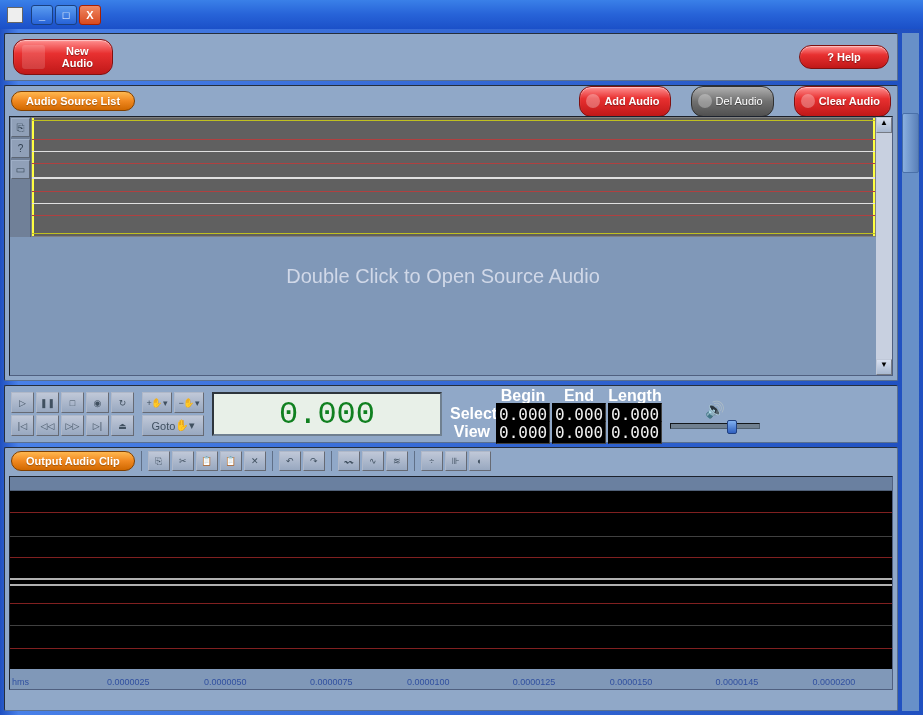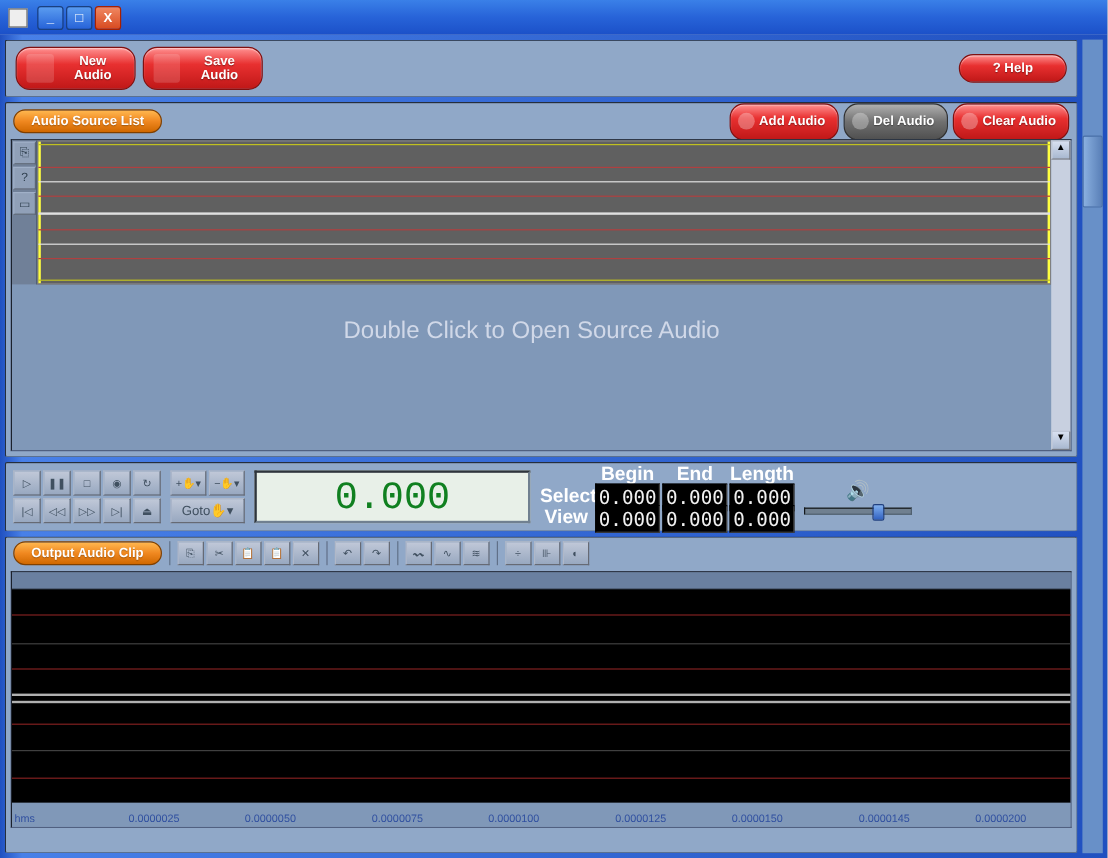--- a/index.html
+++ b/index.html
@@ -24,25 +24,25 @@
 
 .top-toolbar { height: 48px; display: flex; align-items: center; padding: 4px 8px; gap: 6px; }
 .red-btn { background: linear-gradient(to bottom, #ff9090 0%, #e83030 40%, #c01818 100%); border: 1px solid #801010; border-radius: 12px; color: #fff; font-size: 11px; font-weight: bold; display: flex; align-items: center; justify-content: center; cursor: pointer; text-shadow: 0 1px 1px rgba(0,0,0,0.4); box-shadow: inset 0 1px 1px rgba(255,255,255,0.5); }
 .big-red-btn { width: 100px; height: 36px; padding: 0 8px; gap: 6px; }
 .big-red-btn .icon-slot { width: 24px; height: 24px; background: rgba(255,255,255,0.15); border-radius: 3px; }
 .big-red-btn .lbl { text-align: center; line-height: 12px; }
 .help-btn { width: 90px; height: 24px; margin-left: auto; border-radius: 12px; }
 
 
 .source-section { display: flex; flex-direction: column; }
-.src-header { height: 30px; display: flex; align-items: center; padding: 2px 6px; gap: 4px; }
+.src-header { height: 30px; display: flex; align-items: center; padding: 2px 6px; gap: 20px; }
 .orange-label { background: linear-gradient(to bottom, #ffb850 0%, #f08820 50%, #d06800 100%); border: 1px solid #804000; border-radius: 12px; color: #fff; font-size: 11px; font-weight: bold; padding: 3px 14px; text-shadow: 0 1px 1px rgba(0,0,0,0.3); }
 .pill-btn { border-radius: 12px; height: 31px; padding: 0 10px 0 6px; font-size: 11px; display: flex; align-items: center; gap: 4px; }
 .pill-btn .pi { width: 14px; height: 14px; background: rgba(255,255,255,0.3); border-radius: 50%; }
-.gray-btn { background: linear-gradient(to bottom, #b0b0b0 0%, #707070 50%, #505050 100%); border: 1px solid #303030; color: #fff; cursor: pointer; text-shadow: 0 1px 1px rgba(0,0,0,0.4); font-weight: bold; justify-content: flex-end; }
+.gray-btn { background: linear-gradient(to bottom, #b0b0b0 0%, #707070 50%, #505050 100%); border: 1px solid #303030; color: #fff; cursor: pointer; text-shadow: 0 1px 1px rgba(0,0,0,0.4); font-weight: normal; justify-content: flex-end; }
 
 .src-body { flex: 1; margin: 0 4px 4px 4px; background: #8098b8; border: 1px inset #506080; position: relative; display: flex; }
 .src-main { flex: 1; position: relative; }
 .file-label { color: #fff; font-size: 11px; padding: 2px 4px; background: #4a68a0; }
 .wave-area { display: flex; height: 120px; }
 .wave-tools { width: 21px; background: #708098; display: flex; flex-direction: column; border-right: 1px solid #506078; }
 .wave-tool-btn { width: 19px; height: 19px; margin: 1px; background: #90a0b8; border: 1px outset #a0b0c8; display: flex; align-items: center; justify-content: center; font-size: 10px; color: #304050; cursor: pointer; }
 .wave-canvas { flex: 1; background: #606060; position: relative; border: 1px solid #808080; }
 .wave-canvas::before, .wave-canvas::after { content: ''; position: absolute; left: 0; right: 0; height: 1px; }
 .wave-line { position: absolute; left: 0; right: 0; height: 1px; }
@@ -96,24 +96,20 @@
   <div class="win-btn win-close">X</div>
 </div>
 
 <div class="app-body">
 <div class="main-col">
 
 <div class="panel top-toolbar">
   <div class="red-btn big-red-btn">
     <div class="icon-slot"></div>
     <div class="lbl">New Audio</div>
-  </div>
-  <div class="red-btn big-red-btn">
-    <div class="icon-slot"></div>
-    <div class="lbl">Save Audio</div>
   </div>
   <div class="red-btn help-btn">?  Help</div>
 </div>
 
 <div class="panel source-section" style="height:296px;">
   <div class="src-header">
     <div class="orange-label">Audio Source List</div>
     <div style="flex:1"></div>
     <div class="red-btn pill-btn">
             <div class="pi"></div>

